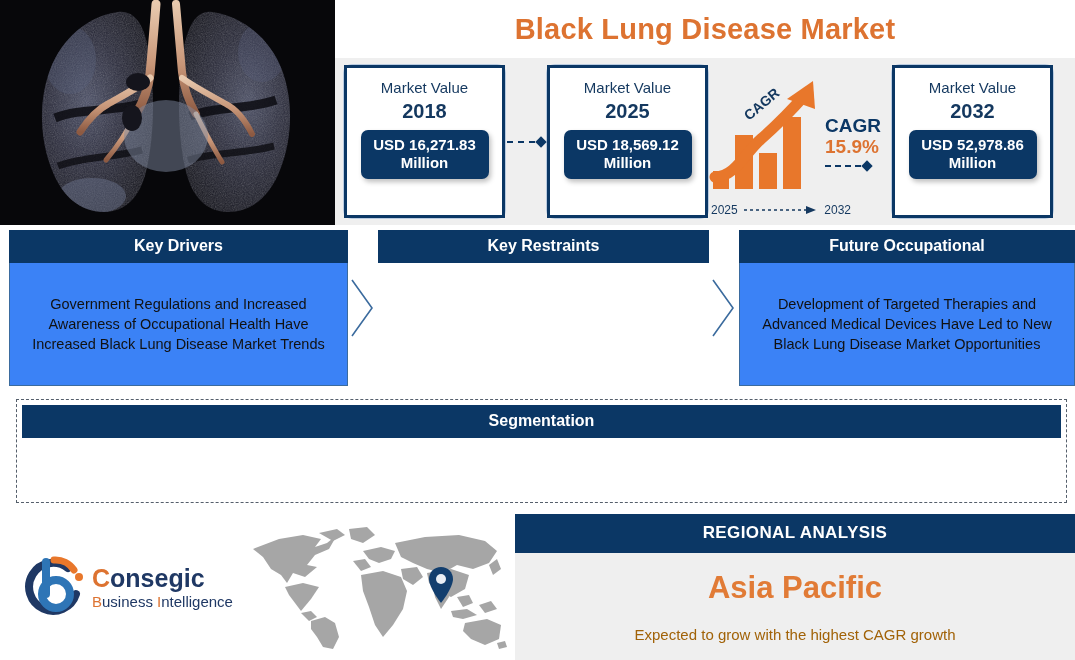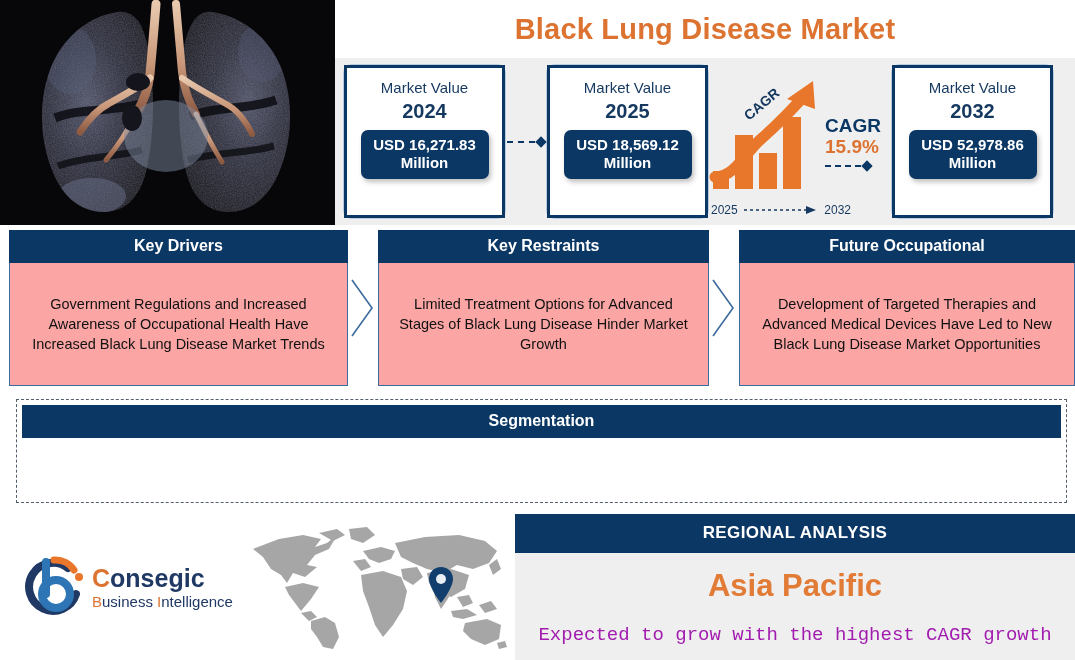--- a/index.html
+++ b/index.html
@@ -125,21 +125,21 @@
     padding: 7px 0 8px;
   }
   .dbox .dbody {
     border: 1px solid #3b6b9e;
     border-top: none;
     height: 123px;
     display: flex; align-items: center; justify-content: center;
     text-align: center;
     padding: 4px 12px;
     color: #111; font-size: 14.5px; line-height: 20px;
-    background: #fca5a5;
+    background: #3b82f6;
   }
   .chev {
     width: 30px; height: 155px; flex: none;
     display: flex; align-items: center; justify-content: center;
   }
 
   
   .segmentation {
     position: absolute; top: 399px; left: 16px;
     width: 1051px; height: 104px;
@@ -192,21 +192,21 @@
     letter-spacing: 0.4px;
     padding: 9px 8px 10px;
   }
   .region-body {
     flex: 1; background: #efefef;
     display: flex; flex-direction: column;
     align-items: center; justify-content: center;
     gap: 20px;
   }
   .region-name { color: #E17B36; font-size: 31px; font-weight: bold; }
-  .region-note { color: #a21caf; font-size: 19px; font-family: Liberation Mono, monospace; }
+  .region-note { color: #a16207; font-size: 15px; }
 </style>
 </head>
 <body>
 
 <div id="page">
 
   <div class="top-row">
 
     <div class="lung-photo">
       <svg class="lung-svg" viewBox="0 0 335 225" preserveAspectRatio="none">
@@ -277,21 +277,21 @@
     <div class="top-right">
       <div class="title-strip">
         <div class="main-title">Black Lung Disease Market</div>
       </div>
 
       <div class="cards-strip">
 
         <div class="mv-card-outer">
           <div class="mv-card-inner">
             <div class="mv-label">Market Value</div>
-            <div class="mv-year">2024</div>
+            <div class="mv-year">2018</div>
             <div class="mv-pill">
               <span>USD 16,271.83</span><br>
               <span>Million</span>
             </div>
           </div>
         </div>
 
         <div class="connector">
           <div class="dline"></div>
           <div class="diamond"></div>
@@ -364,21 +364,20 @@
     </div>
 
     <div class="chev">
       <svg width="26" height="60" viewBox="0 0 26 60">
         <polyline points="2,2 22,30 2,58" stroke="#3b6b9e" stroke-width="1.6" fill="none"></polyline>
       </svg>
     </div>
 
     <div class="dbox" style="width:340px;">
       <div class="dhead">Key Restraints</div>
-      <div class="dbody">Limited Treatment Options for Advanced Stages of Black Lung Disease Hinder Market Growth</div>
     </div>
 
     <div class="chev">
       <svg width="26" height="60" viewBox="0 0 26 60">
         <polyline points="2,2 22,30 2,58" stroke="#3b6b9e" stroke-width="1.6" fill="none"></polyline>
       </svg>
     </div>
 
     <div class="dbox" style="width:345px;">
       <div class="dhead">Future Occupational</div>

